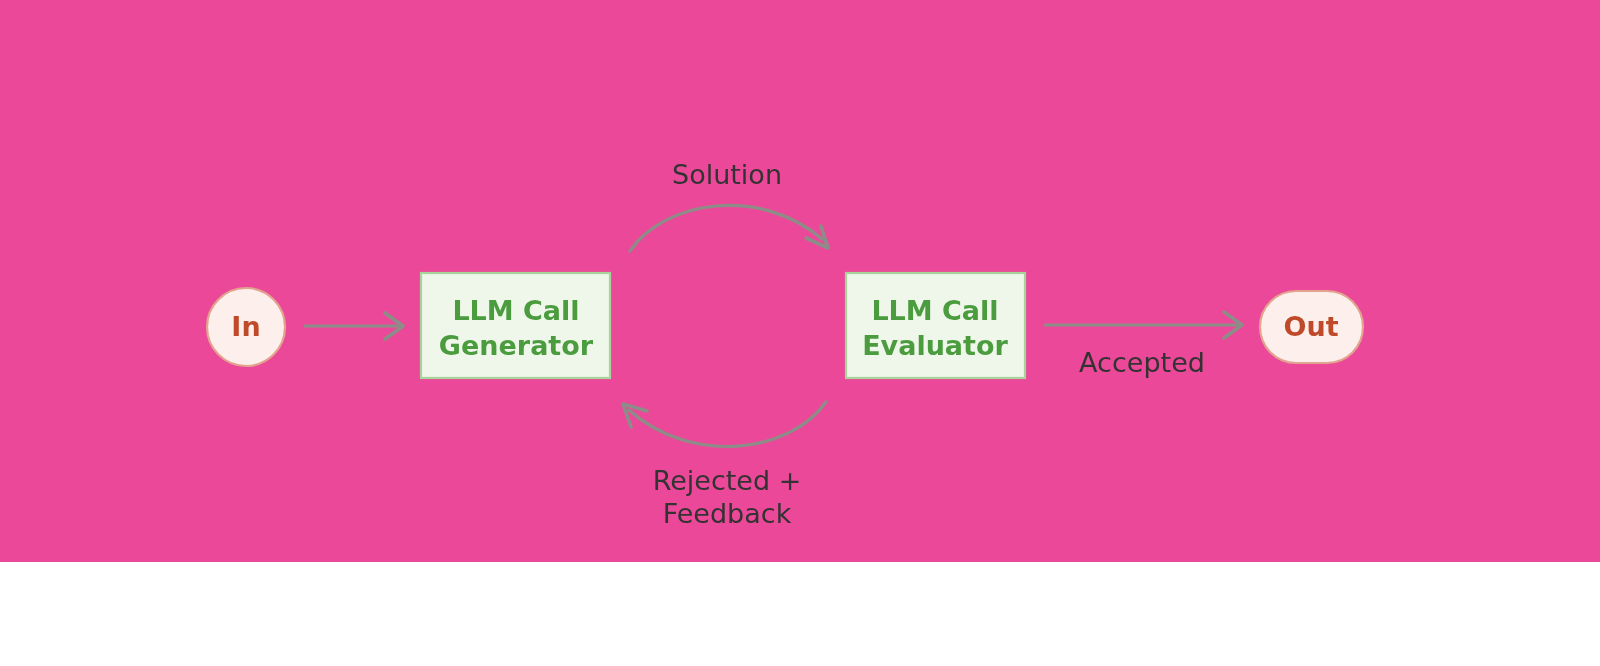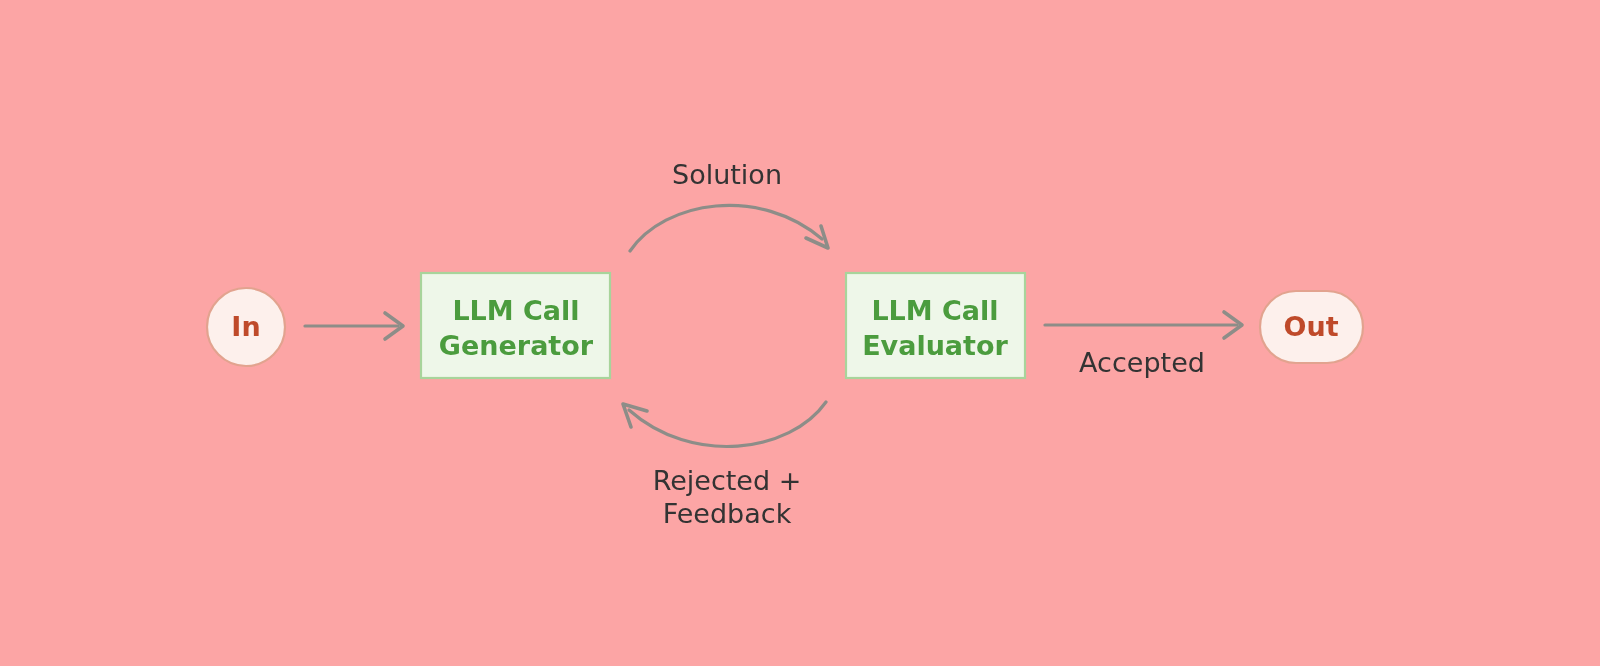--- a/index.html
+++ b/index.html
@@ -6,22 +6,22 @@
     margin: 0;
     padding: 0;
     background: #ffffff;
   }
   body {
     font-family: "DejaVu Sans", sans-serif;
   }
   #canvas {
     position: relative;
     width: 1600px;
-    height: 666px;
-    background: #fca5a5;
+    height: 562px;
+    background: #ec4899;
     overflow: hidden;
   }
   #diagram-svg {
     position: absolute;
     left: 0;
     top: 0;
     width: 1600px;
     height: 666px;
   }
   .node-label-in,

